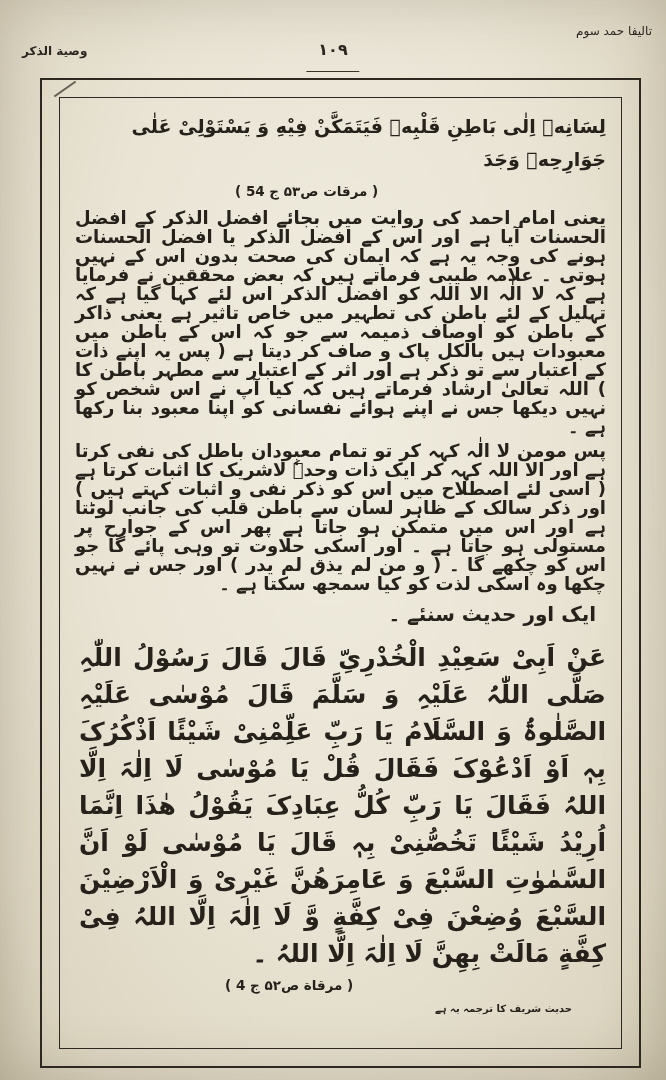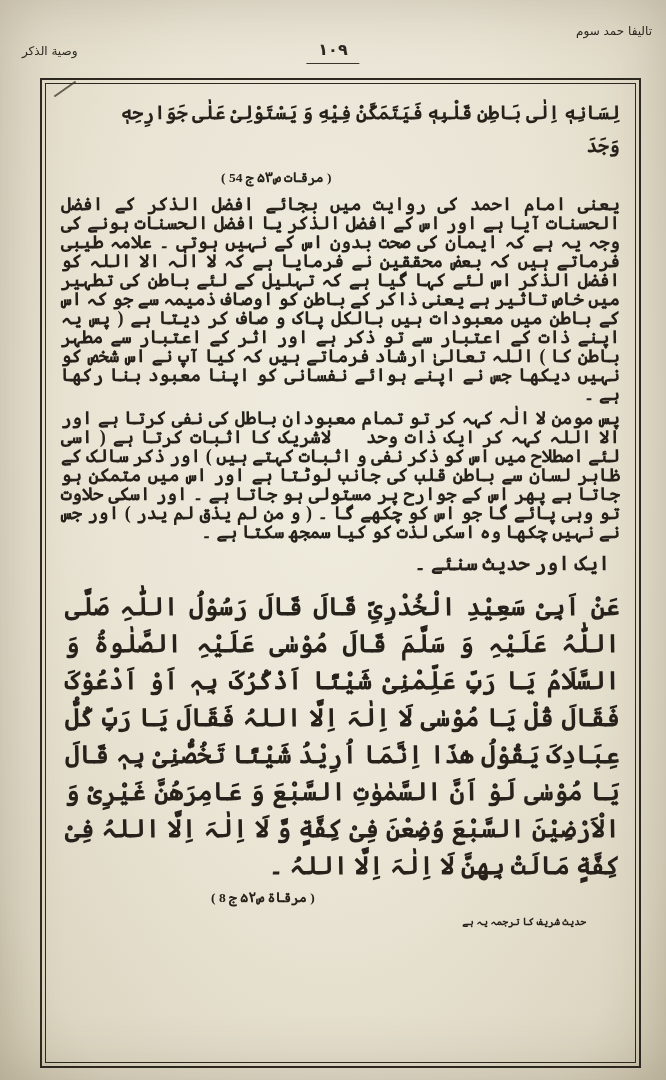--- a/index.html
+++ b/index.html
@@ -11,30 +11,29 @@
     color:#26211a;
     background:#e4dfd0;
   }
   .paper {
     position:absolute; inset:0;
     background:radial-gradient(ellipse at 50% 38%, #f0ecdf 0%, #e9e4d4 50%, #ddd6c2 85%, #cdc5ae 100%);
     box-shadow:inset 0 0 60px rgba(90,80,55,0.25);
   }
   .hdr { position:absolute; z-index:2; color:#2b2620; }
   .hdr-right { top:24px; right:14px; font-size:12px; font-weight:normal; }
-  .hdr-left  { top:44px; left:22px;  font-size:12px; font-weight:normal; }
+  .hdr-left  { top:44px; left:22px;  font-size:12px; font-weight:bold; }
   .hdr-page  { top:40px; left:50%; transform:translateX(-50%); font-size:16px; font-weight:bold;
-               border-bottom:1px solid #3a342a; padding:0 12px 4px; }
+               border-bottom:1px solid #3a342a; padding:0 12px 12px; }
   .frame {
     position:absolute; z-index:1;
     left:40px; right:25px; top:78px; bottom:12px;
     border:2px solid #2e2920;
-    padding:3px;
+    padding:17px;
     background:transparent;
-    font-family:Liberation Serif, serif;
   }
   .frame-inner {
     width:100%; height:100%;
     border:1px solid #2e2920;
     padding:12px 15px 0 15px;
     direction:rtl;
     overflow:hidden;
   }
   .corner-mark {
     position:absolute; top:8px; left:10px;
@@ -76,18 +75,18 @@
     <div class="ref ref-1">( مرقات ص۵۳ ج 54 )</div>
 
     <div class="para para-1">یعنی امام احمد کی روایت میں بجائے افضل الذکر کے افضل الحسنات آیا ہے اور اس کے افضل الذکر یا افضل الحسنات ہونے کی وجہ یہ ہے کہ ایمان کی صحت بدون اس کے نہیں ہوتی ۔ علامہ طیبی فرماتے ہیں کہ بعض محققین نے فرمایا ہے کہ لا الٰہ الا اللہ کو افضل الذکر اس لئے کہا گیا ہے کہ تہلیل کے لئے باطن کی تطہیر میں خاص تاثیر ہے یعنی ذاکر کے باطن کو اوصاف ذمیمہ سے جو کہ اس کے باطن میں معبودات ہیں بالکل پاک و صاف کر دیتا ہے ( پس یہ اپنے ذات کے اعتبار سے تو ذکر ہے اور اثر کے اعتبار سے مطہر باطن کا ) اللہ تعالیٰ ارشاد فرماتے ہیں کہ کیا آپ نے اس شخص کو نہیں دیکھا جس نے اپنے ہوائے نفسانی کو اپنا معبود بنا رکھا ہے ۔</div>
 
     <div class="para para-2">پس مومن لا الٰہ کہہ کر تو تمام معبودان باطل کی نفی کرتا ہے اور الا اللہ کہہ کر ایک ذات وحدہٗ لاشریک کا اثبات کرتا ہے ( اسی لئے اصطلاح میں اس کو ذکر نفی و اثبات کہتے ہیں ) اور ذکر سالک کے ظاہر لسان سے باطن قلب کی جانب لوٹتا ہے اور اس میں متمکن ہو جاتا ہے پھر اس کے جوارح پر مستولی ہو جاتا ہے ۔ اور اسکی حلاوت تو وہی پائے گا جو اس کو چکھے گا ۔ ( و من لم یذق لم یدر ) اور جس نے نہیں چکھا وہ اسکی لذت کو کیا سمجھ سکتا ہے ۔</div>
 
     <div class="subheading">ایک اور حدیث سنئے ۔</div>
 
     <div class="hadith">عَنْ اَبِیْ سَعِیْدِ الْخُدْرِیِّ قَالَ قَالَ رَسُوْلُ اللّٰہِ صَلَّی اللّٰہُ عَلَیْہِ وَ سَلَّمَ قَالَ مُوْسٰی عَلَیْہِ الصَّلٰوۃُ وَ السَّلَامُ یَا رَبِّ عَلِّمْنِیْ شَیْئًا اَذْکُرُکَ بِہٖ اَوْ اَدْعُوْکَ فَقَالَ قُلْ یَا مُوْسٰی لَا اِلٰہَ اِلَّا اللہُ فَقَالَ یَا رَبِّ کُلُّ عِبَادِکَ یَقُوْلُ ھٰذَا اِنَّمَا اُرِیْدُ شَیْئًا تَخُصُّنِیْ بِہٖ قَالَ یَا مُوْسٰی لَوْ اَنَّ السَّمٰوٰتِ السَّبْعَ وَ عَامِرَھُنَّ غَیْرِیْ وَ الْاَرْضِیْنَ السَّبْعَ وُضِعْنَ فِیْ کِفَّةٍ وَّ لَا اِلٰہَ اِلَّا اللہُ فِیْ کِفَّةٍ مَالَتْ بِھِنَّ لَا اِلٰہَ اِلَّا اللہُ ۔</div>
 
-    <div class="ref ref-2">( مرقاة ص۵۲ ج 8 )</div>
+    <div class="ref ref-2">( مرقاة ص۵۲ ج 4 )</div>
 
     <div class="translation-heading">حدیث شریف کا ترجمہ یہ ہے</div>
 
   </div>
 </div>
 
 </body></html>

